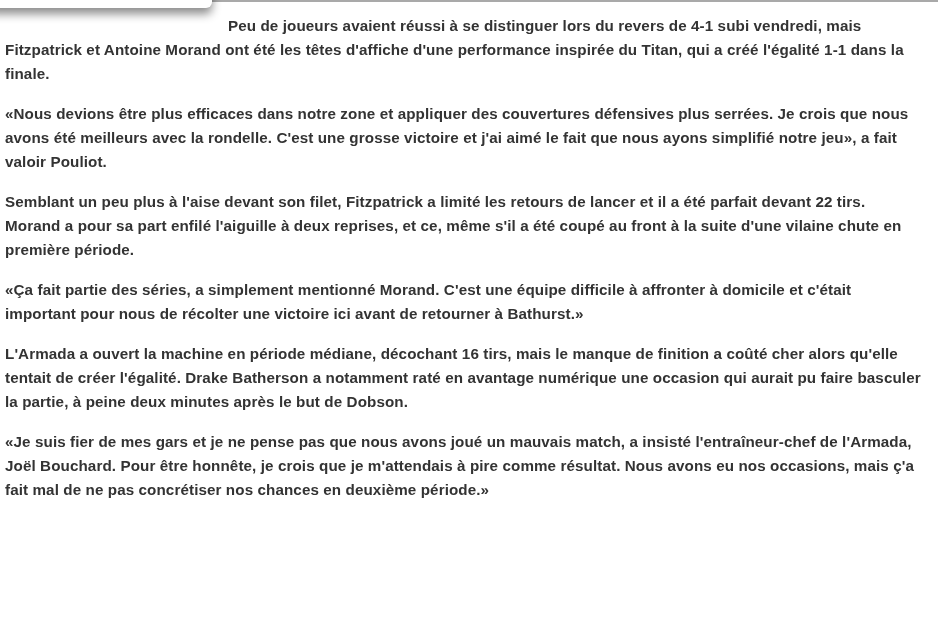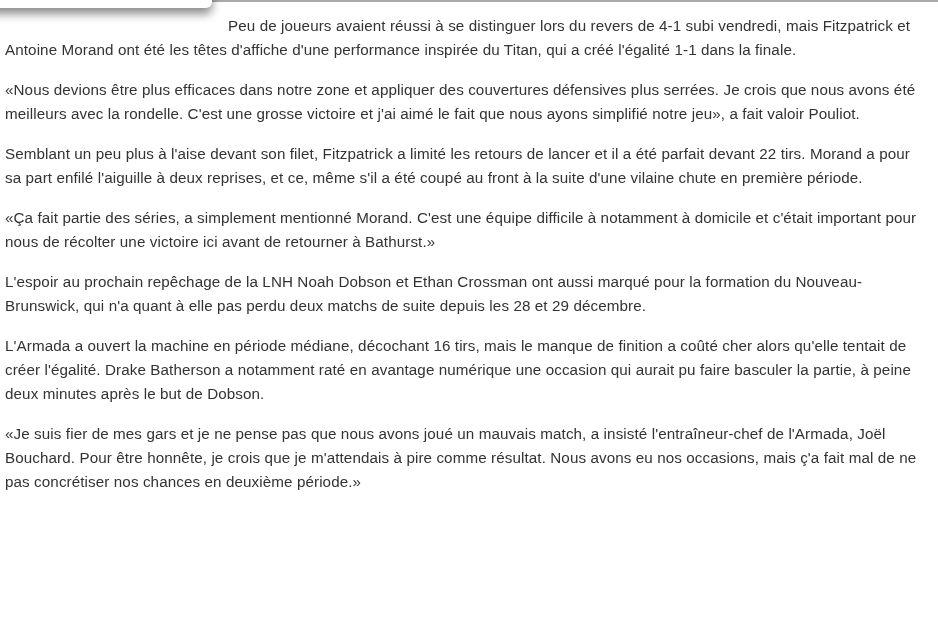--- a/index.html
+++ b/index.html
@@ -37,32 +37,32 @@
       position: absolute;
       left: 5px;
       top: 14px;
       width: 918px;
       font-size: 15.2px;
       line-height: 24px;
       letter-spacing: 0.1px;
     }
     .article p {
       margin: 0 0 16px 0;
+      font-weight: bold;
     }
     .article p.first {
       text-indent: 223px;
     }
   </style>
 </head>
 <body>
 
 <div class="top-rule"></div>
 <div class="floating-card"></div>
 
 <article class="article">
   <p class="first">Peu de joueurs avaient réussi à se distinguer lors du revers de 4-1 subi vendredi, mais Fitzpatrick et Antoine Morand ont été les têtes d'affiche d'une performance inspirée du Titan, qui a créé l'égalité 1-1 dans la finale.</p>
   <p>«Nous devions être plus efficaces dans notre zone et appliquer des couvertures défensives plus serrées. Je crois que nous avons été meilleurs avec la rondelle. C'est une grosse victoire et j'ai aimé le fait que nous ayons simplifié notre jeu», a fait valoir Pouliot.</p>
   <p>Semblant un peu plus à l'aise devant son filet, Fitzpatrick a limité les retours de lancer et il a été parfait devant 22 tirs. Morand a pour sa part enfilé l'aiguille à deux reprises, et ce, même s'il a été coupé au front à la suite d'une vilaine chute en première période.</p>
-  <p>«Ça fait partie des séries, a simplement mentionné Morand. C'est une équipe difficile à notamment à domicile et c'était important pour nous de récolter une victoire ici avant de retourner à Bathurst.»</p>
-  <p>L'espoir au prochain repêchage de la LNH Noah Dobson et Ethan Crossman ont aussi marqué pour la formation du Nouveau-Brunswick, qui n'a quant à elle pas perdu deux matchs de suite depuis les 28 et 29 décembre.</p>
+  <p>«Ça fait partie des séries, a simplement mentionné Morand. C'est une équipe difficile à affronter à domicile et c'était important pour nous de récolter une victoire ici avant de retourner à Bathurst.»</p>
   <p>L'Armada a ouvert la machine en période médiane, décochant 16 tirs, mais le manque de finition a coûté cher alors qu'elle tentait de créer l'égalité. Drake Batherson a notamment raté en avantage numérique une occasion qui aurait pu faire basculer la partie, à peine deux minutes après le but de Dobson.</p>
   <p>«Je suis fier de mes gars et je ne pense pas que nous avons joué un mauvais match, a insisté l'entraîneur-chef de l'Armada, Joël Bouchard. Pour être honnête, je crois que je m'attendais à pire comme résultat. Nous avons eu nos occasions, mais ç'a fait mal de ne pas concrétiser nos chances en deuxième période.»</p>
 </article>
 
 </body></html>

